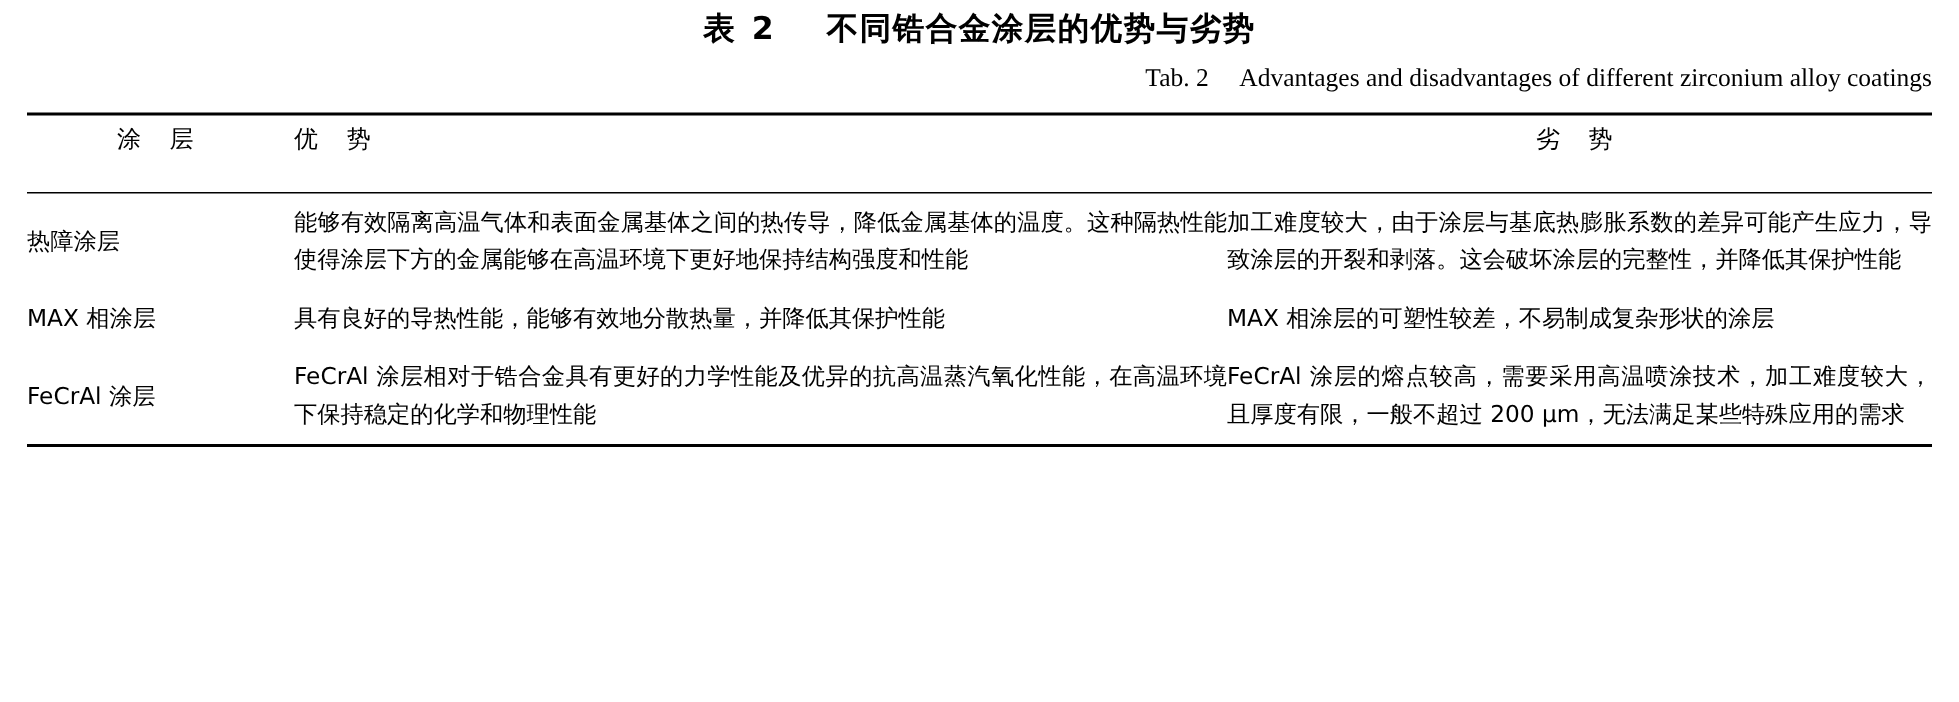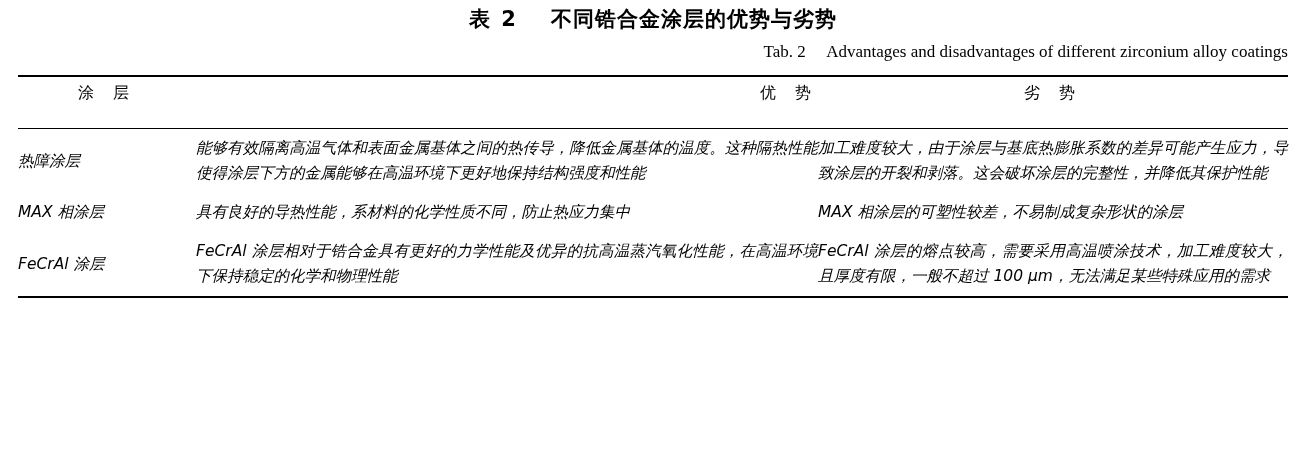--- a/index.html
+++ b/index.html
@@ -56,21 +56,20 @@
   .hdr-sp {
     letter-spacing: 7px;
     padding-left: 7px;
   }
   table.tbl thead tr {
     border-top: 2.2px solid #000;
     border-bottom: 1.1px solid #000;
   }
   table.tbl tbody {
     border-bottom: 2.2px solid #000;
-    font-style: italic;
   }
   table.tbl td {
     font-size: 15.5px;
     line-height: 25px;
     vertical-align: middle;
     padding: 7px 0 7px 0;
     font-family: "DejaVu Sans", "Liberation Sans", sans-serif;
   }
   td.c-name {
     width: 178px;
@@ -114,36 +113,36 @@
   <table class="tbl">
     <colgroup>
       <col style="width:178px">
       <col style="width:492px">
       <col style="width:130px">
       <col style="width:470px">
     </colgroup>
     <thead>
       <tr>
         <th class="hdr-sp">涂  层</th>
-        <th colspan="2" class="hdr-sp" style="text-align:right;padding-left:0;">优  势</th>
+        <th colspan="2" class="hdr-sp" style="text-align:left;padding-left:0;">优  势</th>
         <th class="hdr-sp" style="padding-left:0;">劣  势</th>
       </tr>
     </thead>
     <tbody>
       <tr>
         <td class="c-name">热障涂层</td>
         <td class="c-adv" colspan="2">能够有效隔离高温气体和表面金属基体之间的热传导，降低金属基体的温度。这种隔热性能使得涂层下方的金属能够在高温环境下更好地保持结构强度和性能</td>
         <td class="c-dis">加工难度较大，由于涂层与基底热膨胀系数的差异可能产生应力，导致涂层的开裂和剥落。这会破坏涂层的完整性，并降低其保护性能</td>
       </tr>
       <tr>
         <td class="c-name">MAX 相涂层</td>
-        <td class="c-adv" colspan="2">具有良好的导热性能，系材料的化学性质不同，防止热应力集中</td>
+        <td class="c-adv" colspan="2">具有良好的导热性能，能够有效地分散热量，并降低其保护性能</td>
         <td class="c-dis">MAX 相涂层的可塑性较差，不易制成复杂形状的涂层</td>
       </tr>
       <tr>
         <td class="c-name">FeCrAl 涂层</td>
         <td class="c-adv" colspan="2">FeCrAl 涂层相对于锆合金具有更好的力学性能及优异的抗高温蒸汽氧化性能，在高温环境下保持稳定的化学和物理性能</td>
-        <td class="c-dis">FeCrAl 涂层的熔点较高，需要采用高温喷涂技术，加工难度较大，且厚度有限，一般不超过 100 μm，无法满足某些特殊应用的需求</td>
+        <td class="c-dis">FeCrAl 涂层的熔点较高，需要采用高温喷涂技术，加工难度较大，且厚度有限，一般不超过 200 μm，无法满足某些特殊应用的需求</td>
       </tr>
     </tbody>
   </table>
 
 </div>
 
 </body></html>

